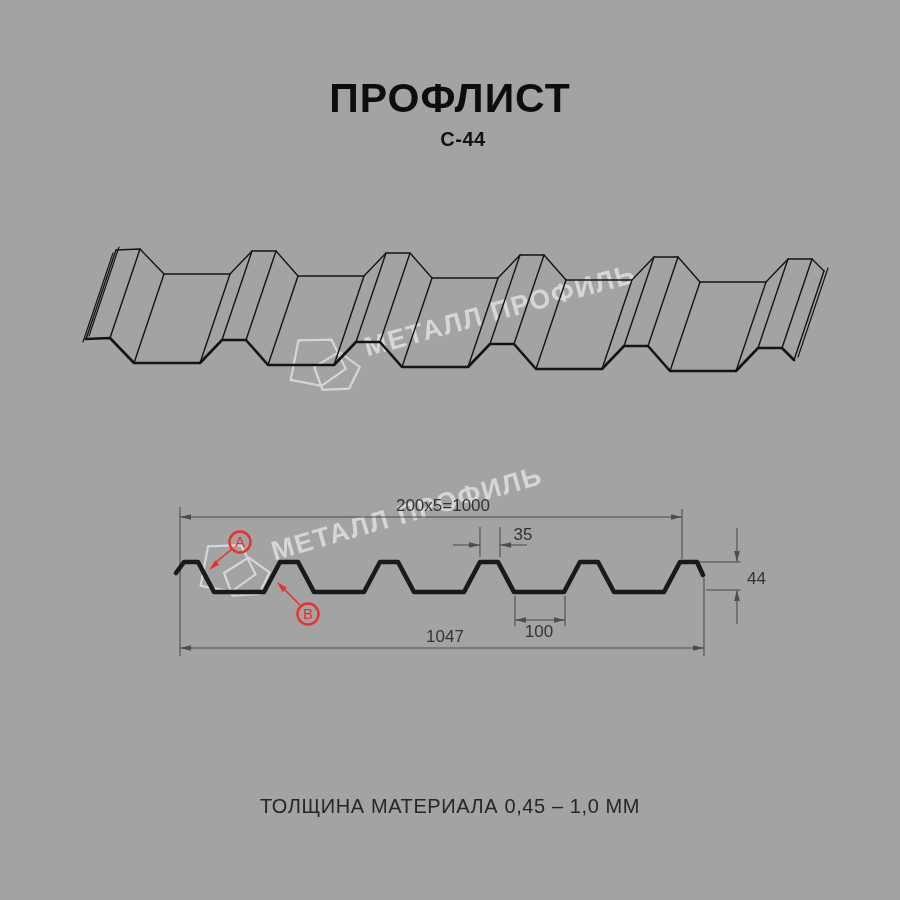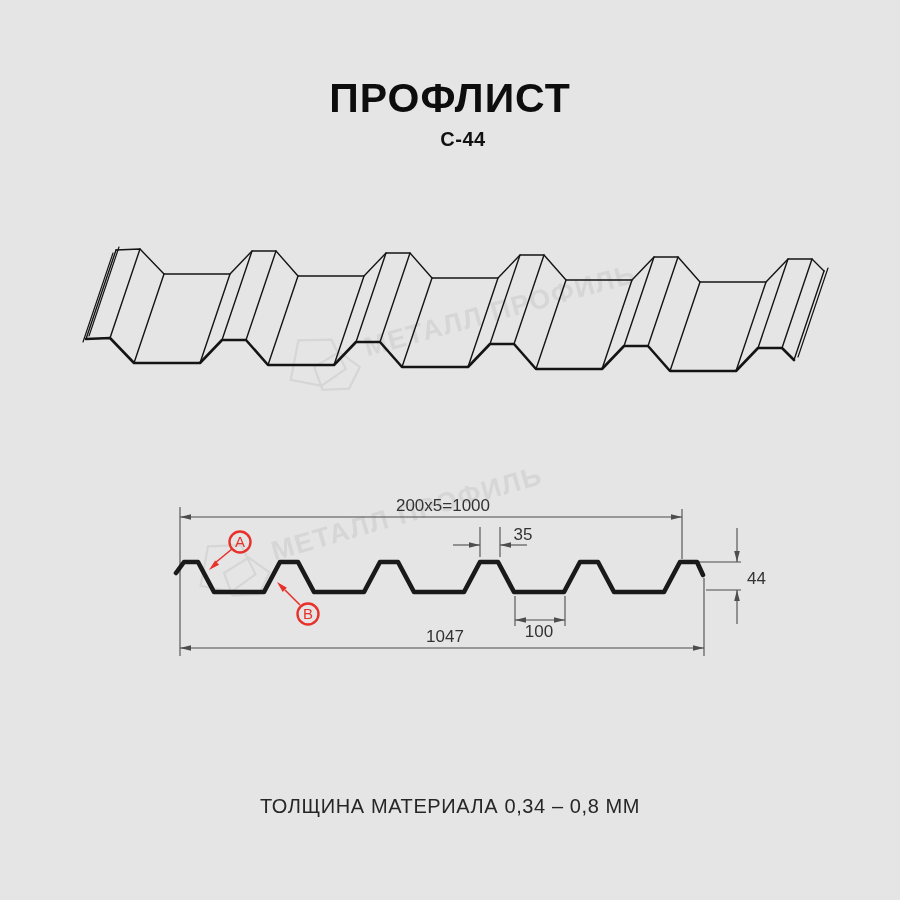--- a/index.html
+++ b/index.html
@@ -1,16 +1,16 @@
 <!DOCTYPE html>
 <html><head>
 <meta charset="utf-8">
 <style>
   html,body{margin:0;padding:0;background:#fff;}
-  .page{position:relative;width:900px;height:900px;background:#e5e5e5;overflow:hidden;
+  .page{position:relative;width:900px;height:900px;background:#a3a3a3;overflow:hidden;
         font-family:"Liberation Sans",sans-serif;}
   .title{position:absolute;top:78px;left:0;width:900px;text-align:center;
          font-size:41px;font-weight:bold;letter-spacing:1px;color:#0d0d0d;line-height:1;}
   .subtitle{position:absolute;top:129px;left:13px;width:900px;text-align:center;
          font-size:20px;font-weight:600;letter-spacing:0.5px;color:#111;line-height:1;}
   .footer{position:absolute;top:794px;left:0;width:900px;text-align:center;
          font-size:20px;font-weight:500;letter-spacing:0.6px;color:#262626;line-height:1.2;}
   svg{position:absolute;top:0;left:0;}
   .dimtext{font-family:"Liberation Sans",sans-serif;font-size:17px;fill:#333;}
   .redtext{font-family:"Liberation Sans",sans-serif;font-size:15px;fill:#e8312a;font-weight:500;}
@@ -136,14 +136,14 @@
 
       <g>
         <line x1="300" y1="605" x2="285" y2="590" stroke="#e8312a" stroke-width="1.6"></line>
         <polygon points="277,582 286.9,587.7 282.7,591.9" fill="#e8312a"></polygon>
         <circle cx="308" cy="614" r="10.5" fill="#ffffff" fill-opacity="0" stroke="#e8312a" stroke-width="2.4"></circle>
         <text class="redtext" x="308" y="619" text-anchor="middle">B</text>
       </g>
     </g>
   </svg>
 
-  <div class="footer">ТОЛЩИНА МАТЕРИАЛА 0,34 – 0,8 ММ</div>
+  <div class="footer">ТОЛЩИНА МАТЕРИАЛА 0,45 – 1,0 ММ</div>
 </div>
 
 </body></html>

